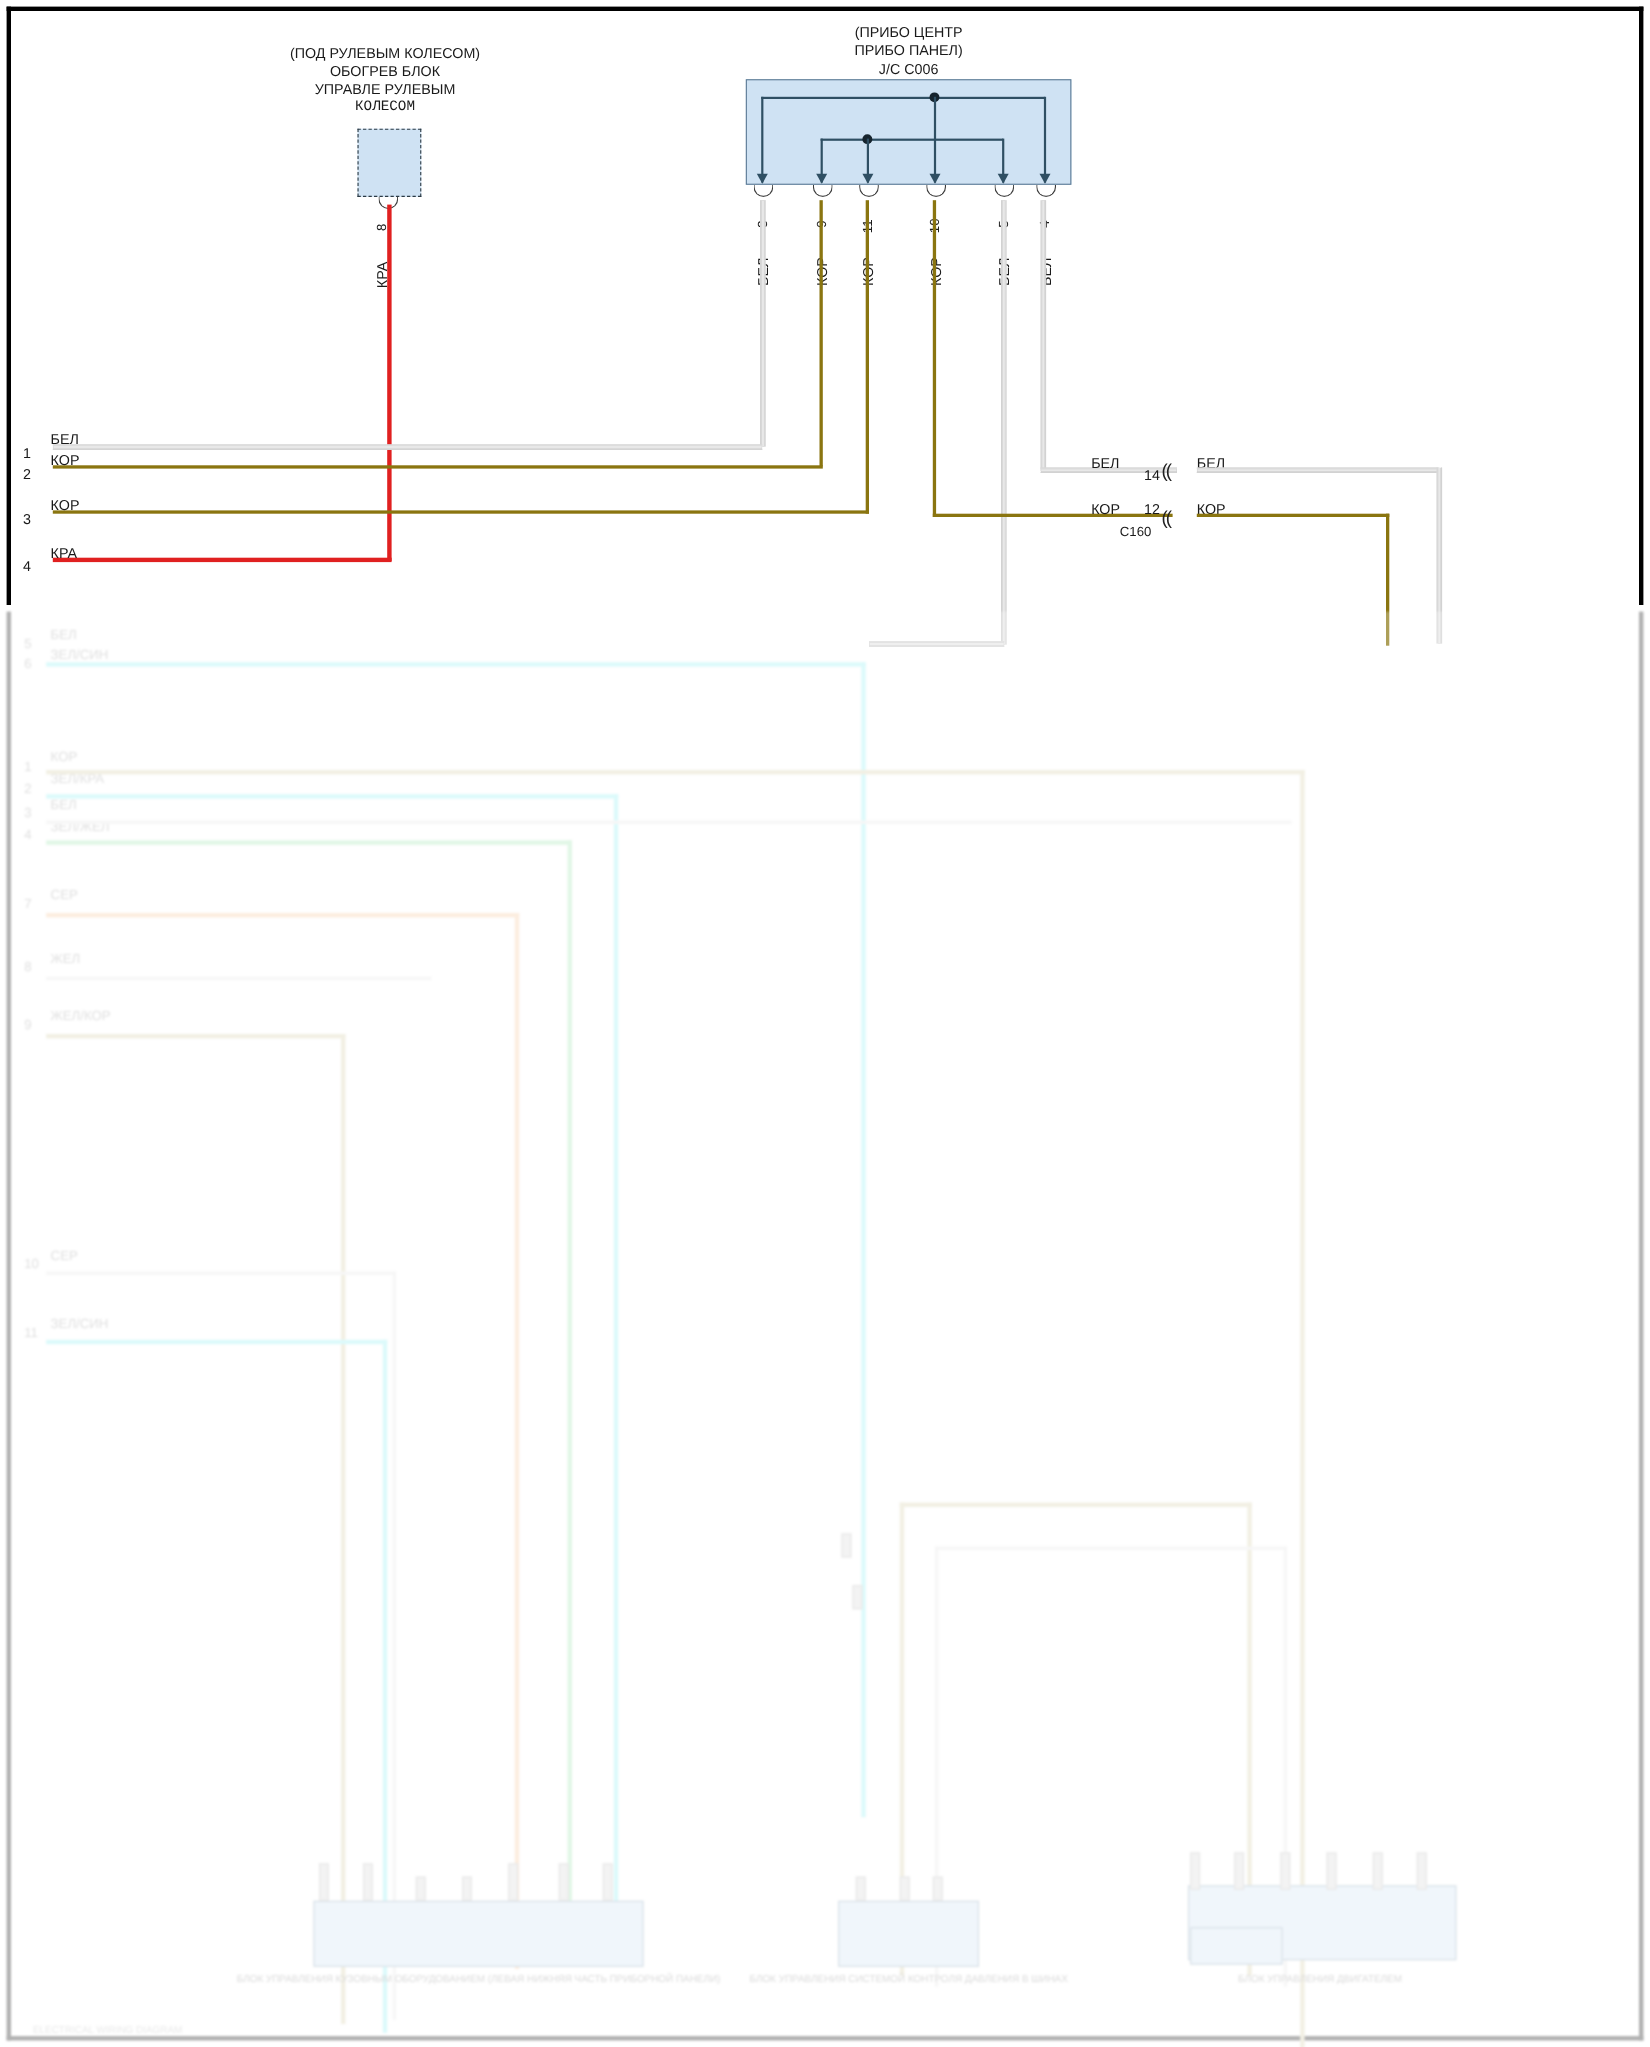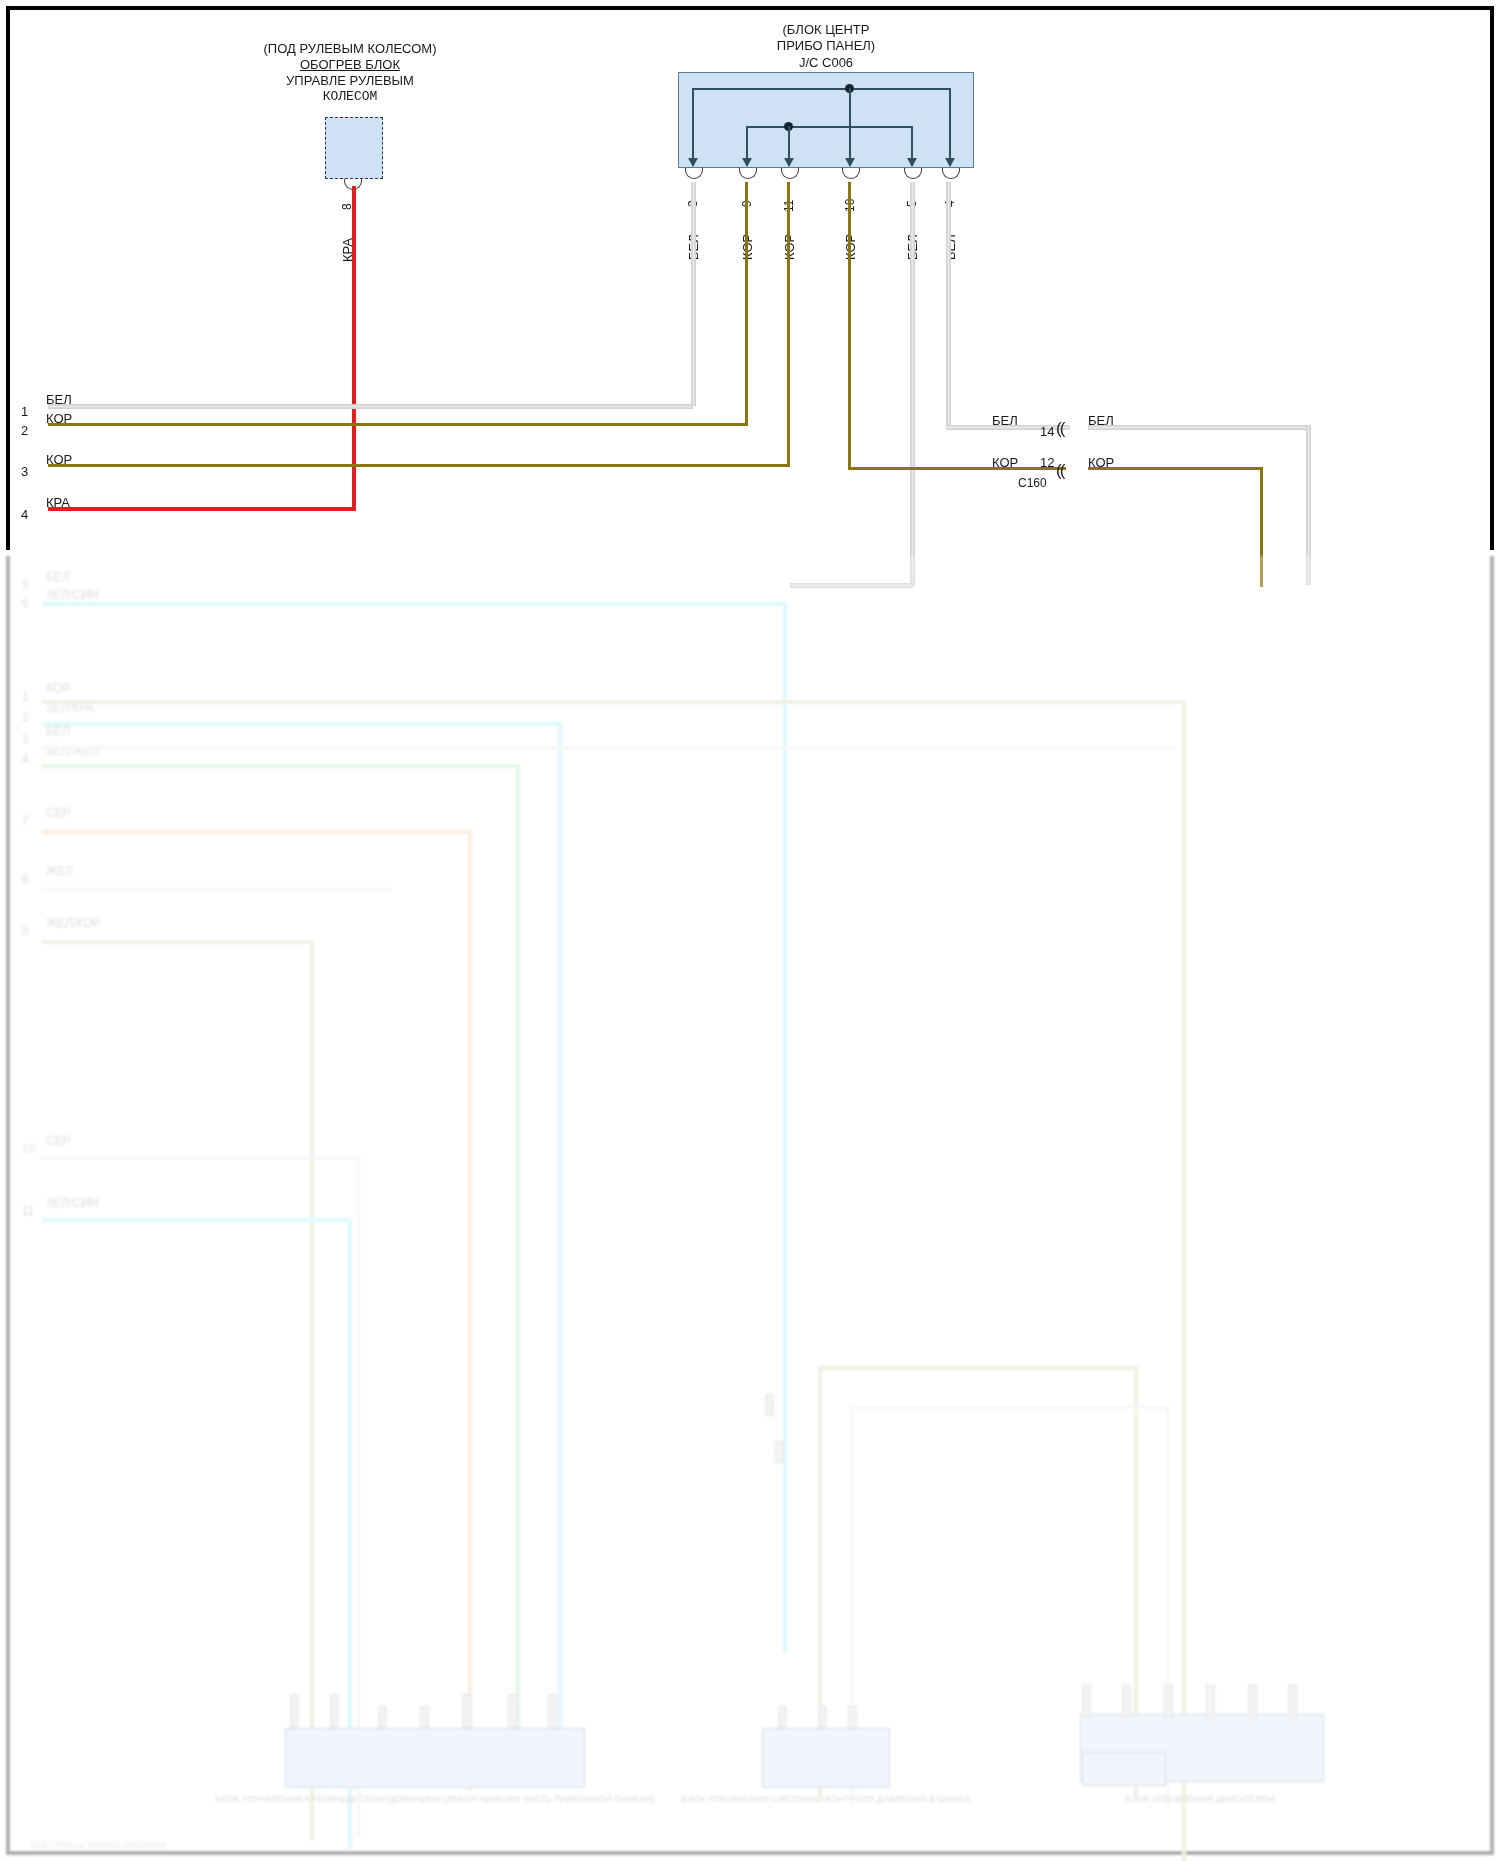--- a/index.html
+++ b/index.html
@@ -80,33 +80,33 @@
 <body>
 
 <div id="root">
 
   <div class="sheet-top">
     <div class="border-t"></div>
     <div class="border-l"></div>
     <div class="border-r"></div>
 
     <div class="lbl c" style="left:350px;top:41px;">(ПОД РУЛЕВЫМ КОЛЕСОМ)</div>
-    <div class="lbl c" style="left:350px;top:57px;text-decoration:underline;">ОБОГРЕВ БЛОК</div>
+    <div class="lbl c" style="left:350px;top:57px;">ОБОГРЕВ БЛОК</div>
     <div class="lbl c" style="left:350px;top:73px;">УПРАВЛЕ РУЛЕВЫМ</div>
     <div class="lbl c" style="left:350px;top:89px;font-family:Liberation Mono, monospace;">КОЛЕСОМ</div>
 
     <div class="box dashed" style="left:325px;top:117px;width:58px;height:62px;"></div>
     <div class="cup" style="left:344px;top:179px;"></div>
     <div class="lbl pin rot" style="left:340px;top:210px;">8</div>
     <div class="lbl rot" style="left:340px;top:262px;">КРА</div>
 
     <div class="w v w-red" style="left:352px;top:186px;height:324px;"></div>
     <div class="w h w-red" style="left:48px;top:507px;width:308px;"></div>
 
-    <div class="lbl c" style="left:826px;top:22px;">(БЛОК ЦЕНТР</div>
+    <div class="lbl c" style="left:826px;top:22px;">(ПРИБО ЦЕНТР</div>
     <div class="lbl c" style="left:826px;top:38px;">ПРИБО ПАНЕЛ)</div>
     <div class="lbl c" style="left:826px;top:55px;">J/C C006</div>
 
     <div class="box jc" style="left:678px;top:72px;width:296px;height:96px;"></div>
 
     <div class="bus h" style="left:692px;top:88px;width:258px;"></div>
     <div class="bus v" style="left:692px;top:88px;height:78px;"></div>
     <div class="bus v" style="left:949px;top:88px;height:78px;"></div>
     <div class="dot" style="left:845px;top:84px;"></div>
     <div class="bus v" style="left:849px;top:88px;height:78px;"></div>

